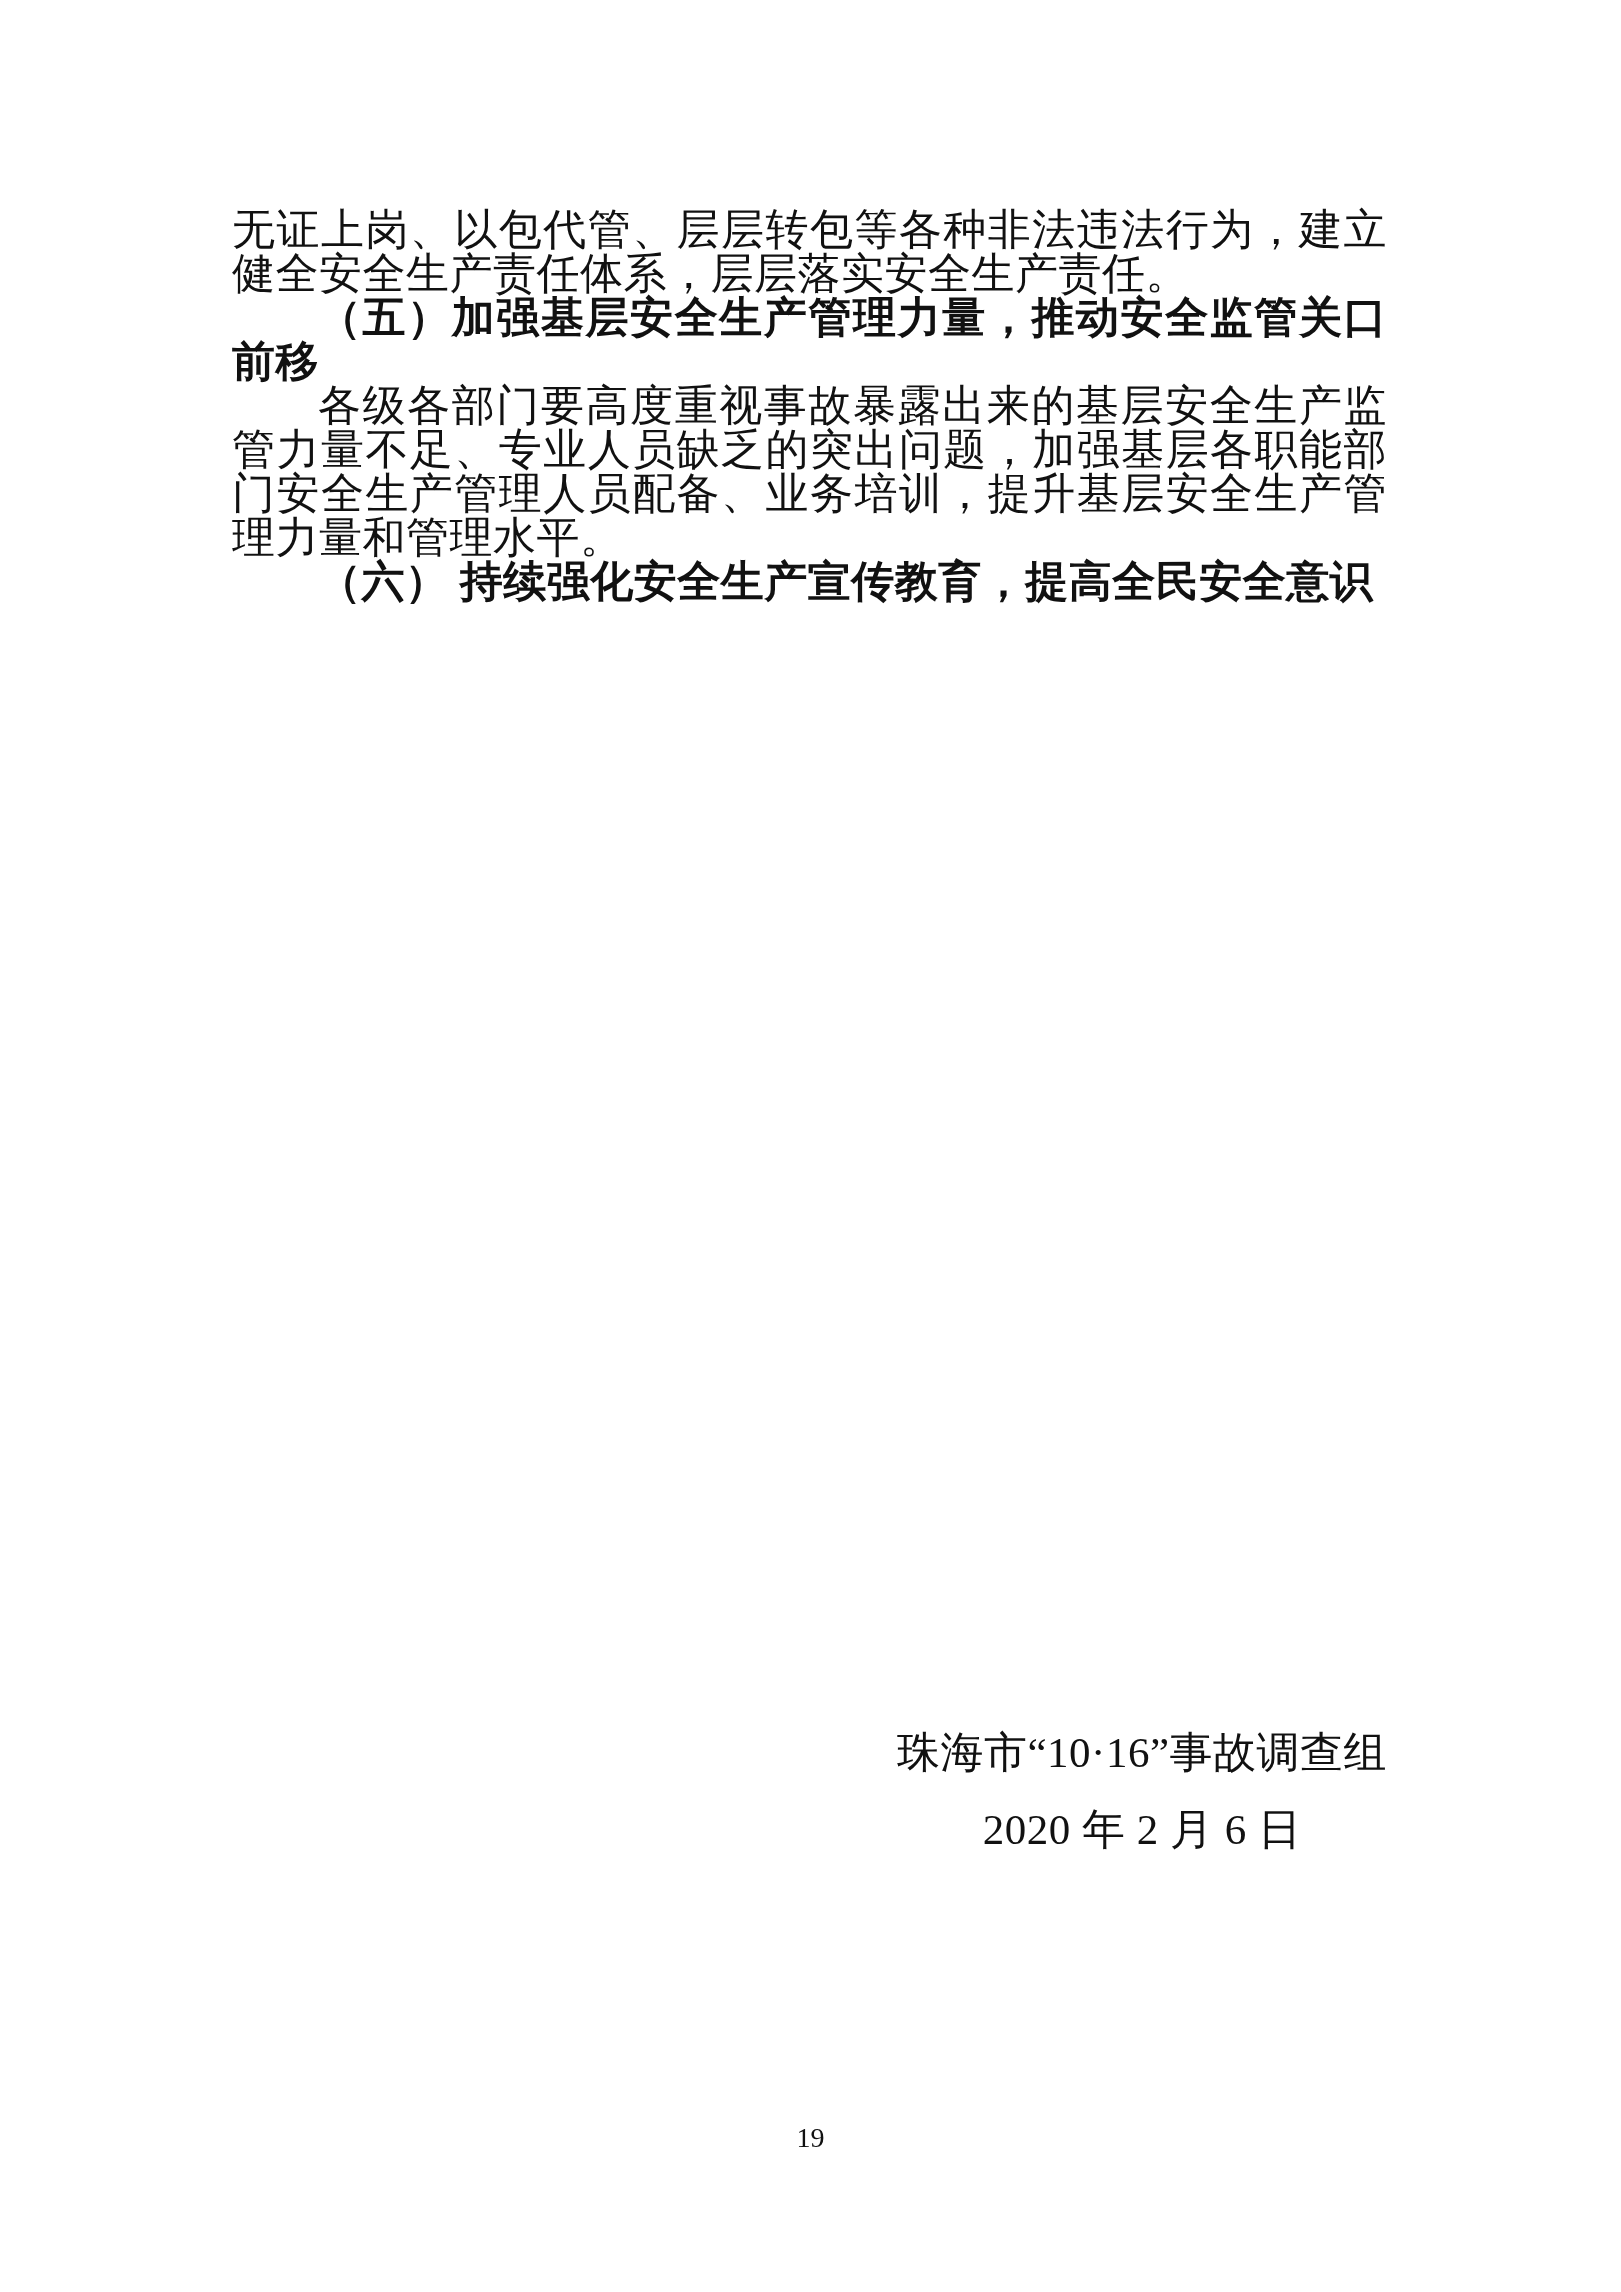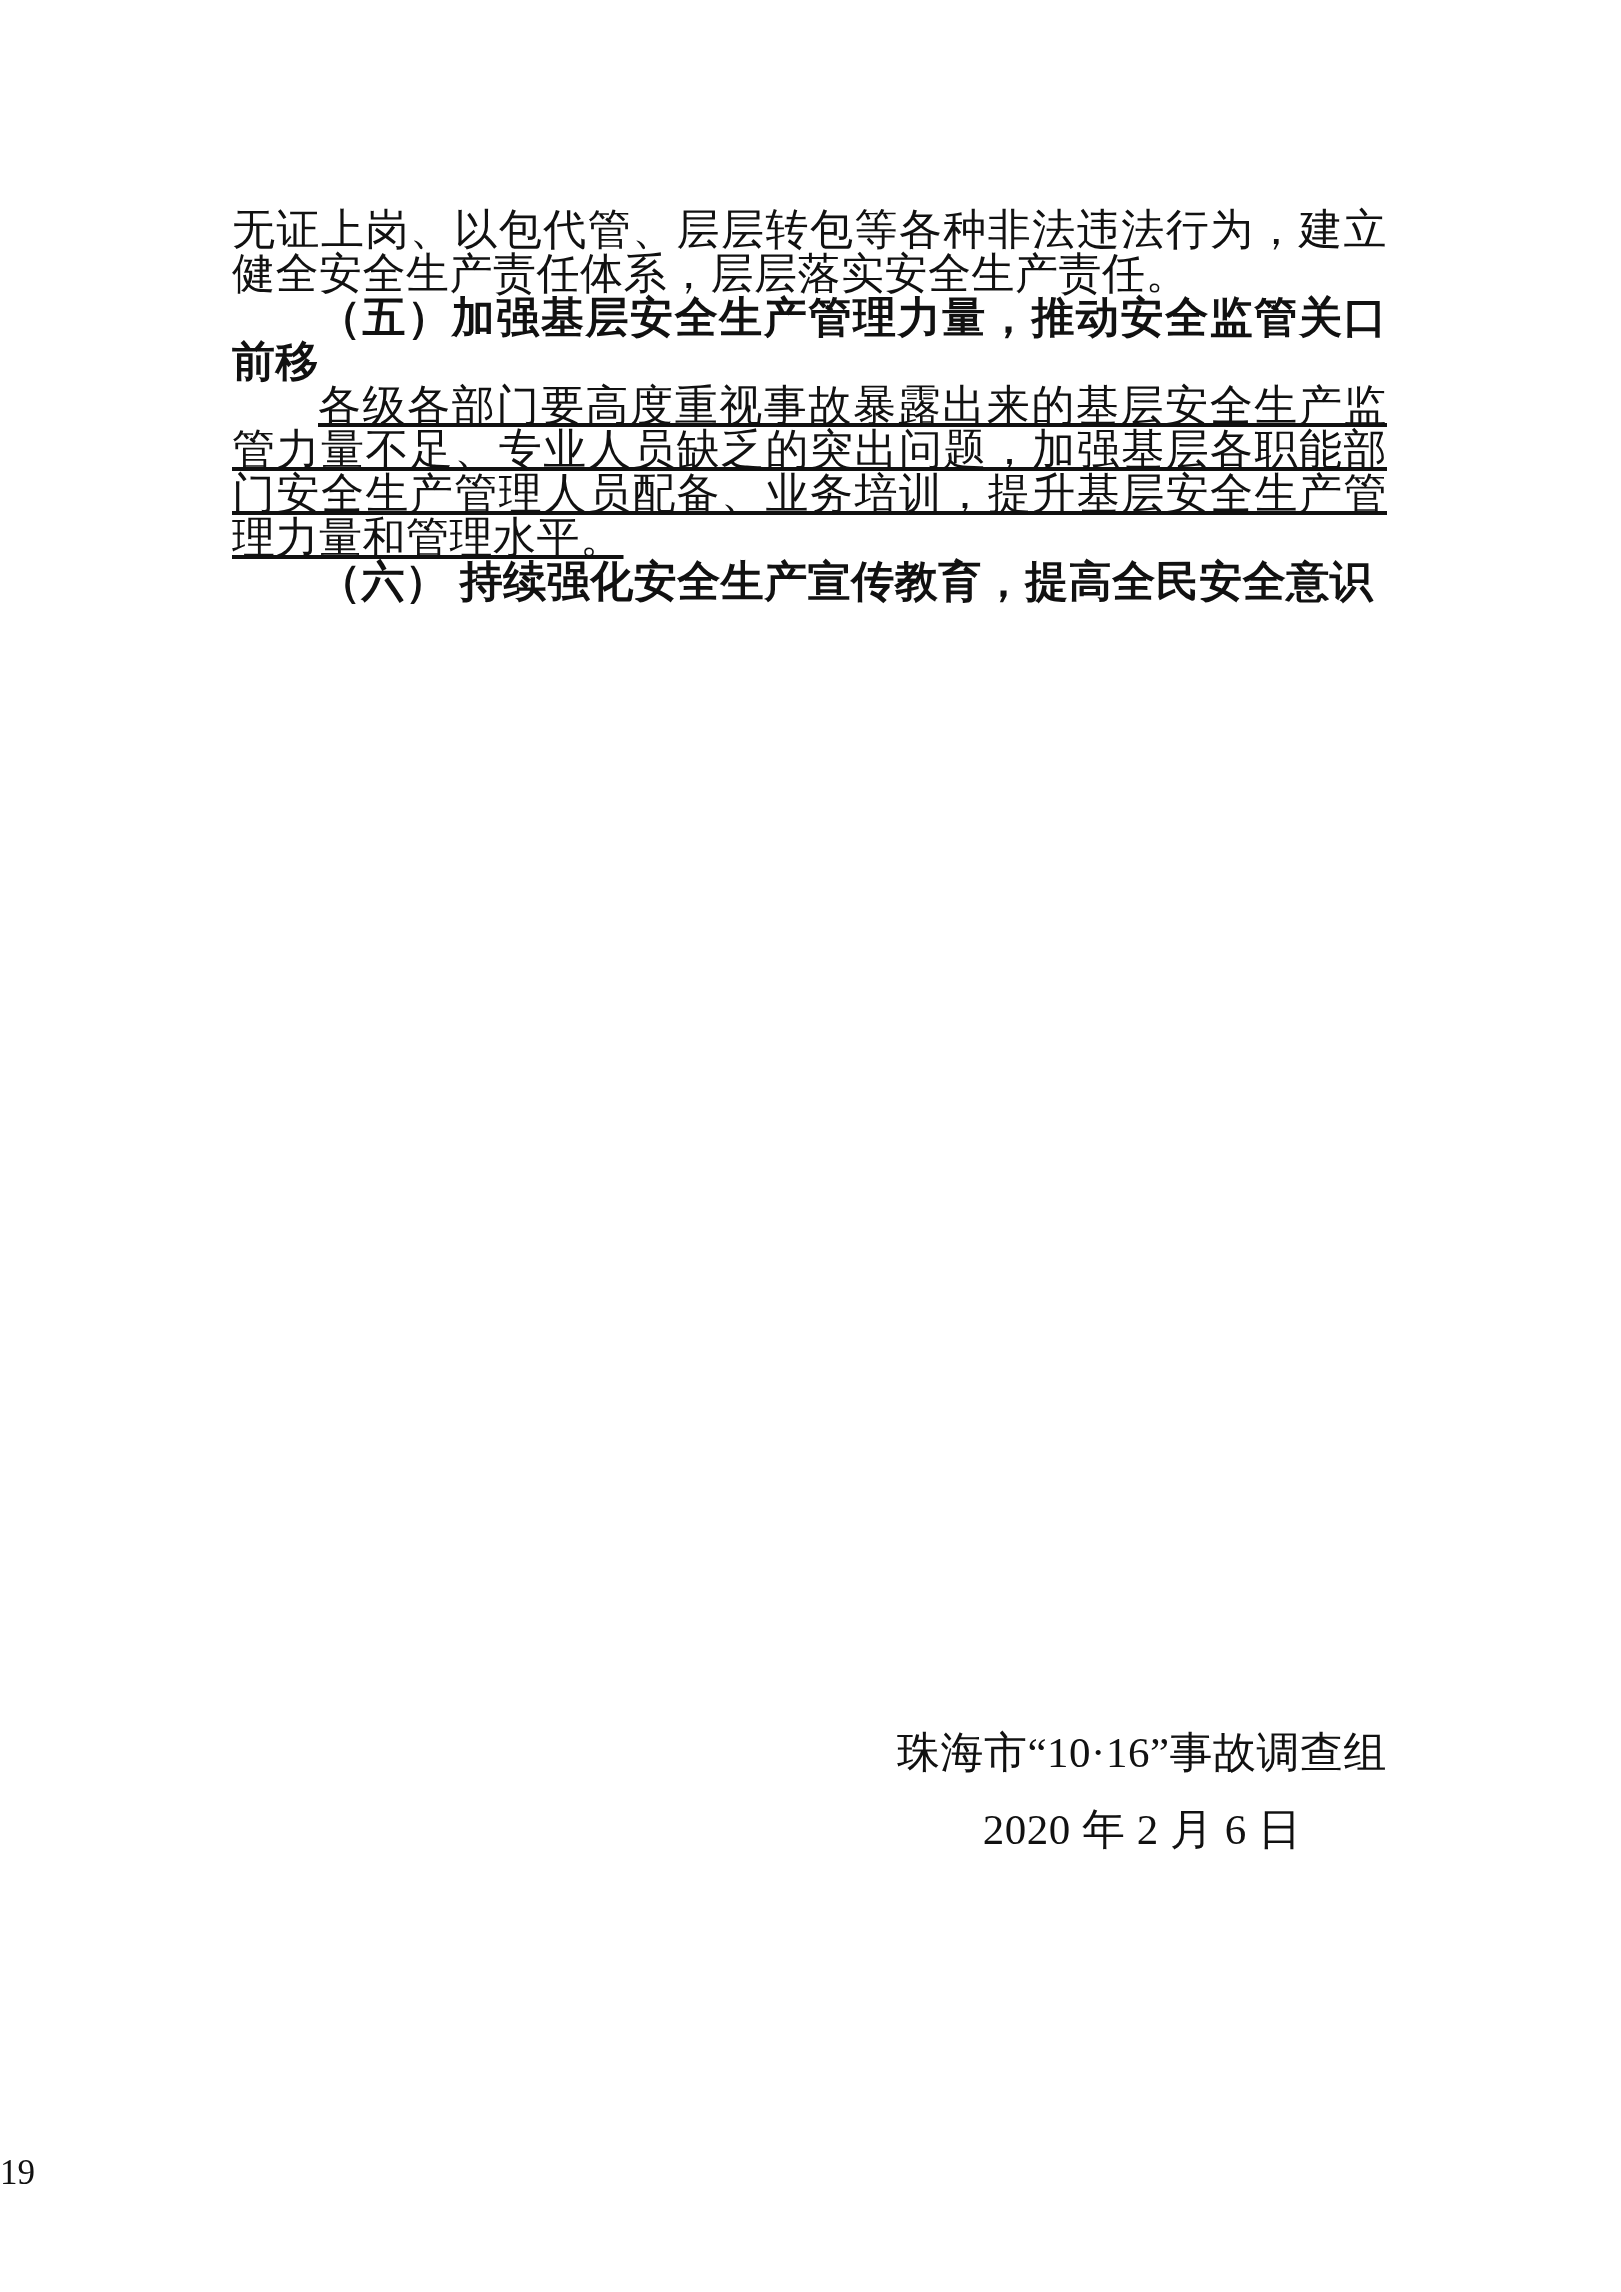--- a/index.html
+++ b/index.html
@@ -30,21 +30,21 @@
     color: #111111;
   }
 
   .text-block p,
   .text-block h2 {
     margin: 0;
     font-size: 43px;
     line-height: 44px;
   }
 
-  .para-indent { text-indent: 2em; text-decoration: underline; }
+  .para-indent { text-indent: 2em; }
 
   .section-heading {
     font-weight: bold;
     text-indent: 2em;
   }
 
   
   .signature {
     position: absolute;
     top: 1714px;
@@ -54,24 +54,24 @@
     line-height: 77px;
     letter-spacing: 0.5px;
     color: #111111;
   }
 
   .page-number {
     position: absolute;
     top: 2120px;
     left: 0;
     width: 100%;
-    font-size: 35px;
+    text-align: center;
+    font-size: 28px;
     line-height: 35px;
     color: #111111;
-    margin-top: 35px;
   }
 </style>
 </head>
 <body>
 
 <div class="page">
 
   <div class="text-block">
 
     <p>无证上岗、以包代管、层层转包等各种非法违法行为，建立健全安全生产责任体系，层层落实安全生产责任。</p>

